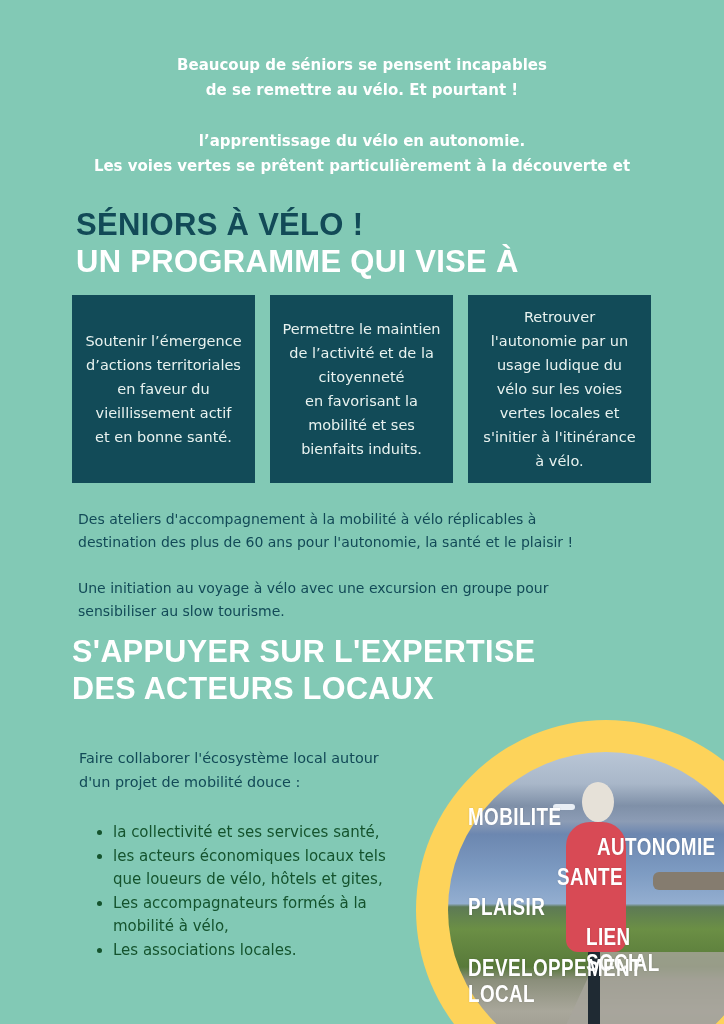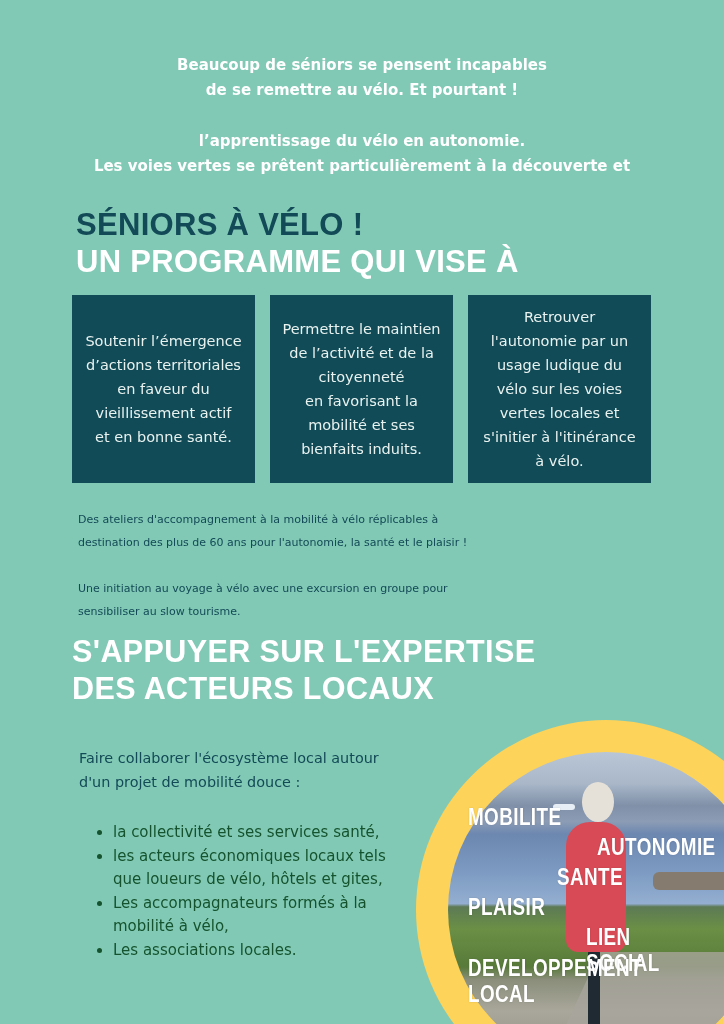--- a/index.html
+++ b/index.html
@@ -23,21 +23,21 @@
   .h1 .light { color: #ffffff; display: block; }
   .box {
     position: absolute; top: 295px; height: 188px;
     background: #124b58; color: #e8f2ef;
     display: flex; align-items: center; justify-content: center;
     text-align: center; font-size: 14.5px; line-height: 24px;
     box-sizing: border-box; padding: 0 4px;
   }
   .box span { white-space: pre-line; }
   .para {
-    position: absolute; left: 78px; color: #124a57; font-size: 11px; line-height: 23px;
+    position: absolute; left: 78px; color: #124a57; font-size: 14px; line-height: 23px;
     margin: 0; white-space: pre-line;
   }
   .h2 {
     position: absolute; left: 72px; top: 633px; margin: 0; color: #ffffff;
     font-family: "Liberation Sans", sans-serif; font-weight: bold;
     font-size: 30.5px; line-height: 37px; letter-spacing: 0.4px;
   }
   .h2 span { display: block; }
   .collab {
     position: absolute; left: 72px; top: 740px; color: #124a57;

